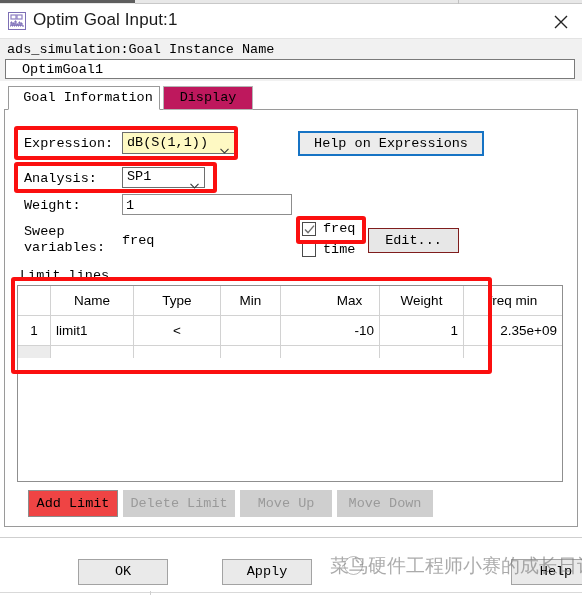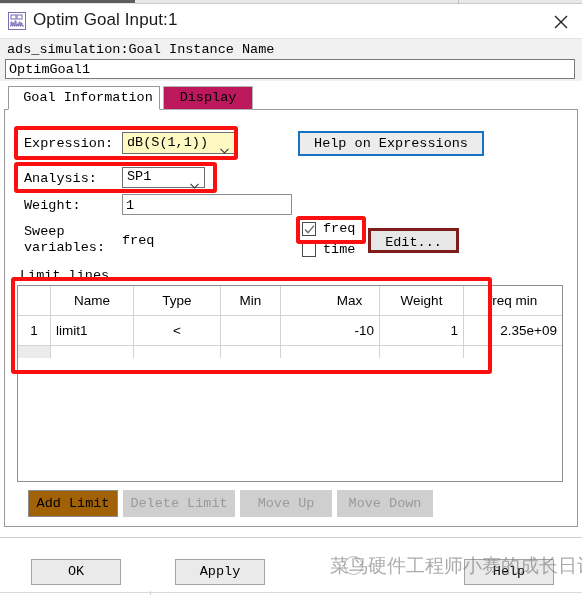--- a/index.html
+++ b/index.html
@@ -64,21 +64,21 @@
   #inst-label {
     position: absolute; left: 7px; top: 3px;
     font-size: 13.5px; color: #000;
   }
   #inst-input {
     position: absolute; left: 5px; top: 20px; width: 570px; height: 20px;
     box-sizing: border-box;
     border: 1px solid #7a7a7a;
     background: #ffffff;
     font-size: 13.5px;
-    padding: 1px 0 0 3px;
+    padding: 1px 0 0 16px;
     color: #000;
     outline: none;
   }
 
   
   #tabstrip {
     position: absolute; left: 4px; top: 86px; width: 574px; height: 24px;
   }
   .tab {
     position: absolute; top: 0; height: 24px;
@@ -191,21 +191,21 @@
   }
   .cbbox svg { position:absolute; left:1px; top:1px; }
   .cblabel {
     position: absolute; left: 21px; top: 0px;
     font-size: 13.5px; color: #000; white-space: nowrap;
   }
   #edit-btn {
     position: absolute; left: 368px; top: 228px; width: 91px; height: 25px;
     box-sizing: border-box;
     background: #e7e7e7;
-    border: 3px solid #7f1d1d;
+    border: 1px solid #7f1d1d;
     font-size: 13.5px;
     color: #000;
     text-align: center;
     line-height: 23px;
     cursor: pointer;
   }
 
   
   #lbl-limitlines { left: 20px; top: 268px; }
 
@@ -261,21 +261,21 @@
 
   
   .limbtn {
     position: absolute; top: 490px; height: 27px;
     box-sizing: border-box;
     font-size: 13.5px;
     text-align: center;
     line-height: 25px;
   }
   .limbtn.enabled {
-    background: #a16207; border: 1px solid #8c8c8c; color: #000; cursor: pointer;
+    background: #ef4444; border: 1px solid #8c8c8c; color: #000; cursor: pointer;
   }
   .limbtn.disabled {
     background: #cfcfcf; border: 1px solid #cfcfcf; color: #9a9a9a; cursor: default;
   }
   #btn-add-limit    { left: 28px;  width: 90px; }
   #btn-delete-limit { left: 123px; width: 112px; }
   #btn-move-up      { left: 240px; width: 92px; }
   #btn-move-down    { left: 337px; width: 96px; }
 
   
@@ -292,20 +292,21 @@
   .dlgbtn {
     position: absolute; top: 19px; height: 26px;
     box-sizing: border-box;
     background: #eaeaea;
     border: 1px solid #a3a3a3;
     font-size: 13.5px;
     color: #000;
     text-align: center;
     line-height: 24px;
     cursor: pointer;
+    margin-left: 47px;
   }
   #btn-ok     { left: 31px;  width: 90px; }
   #btn-apply  { left: 175px; width: 90px; }
   #btn-cancel { left: 320px; width: 90px; }
   #btn-help   { left: 464px; width: 90px; }
   #bottom-hairline {
     position: absolute; left: 0; top: 592px; width: 582px; height: 1px;
     background: #d9d9d9;
   }
   #bottom-hairline2 {

